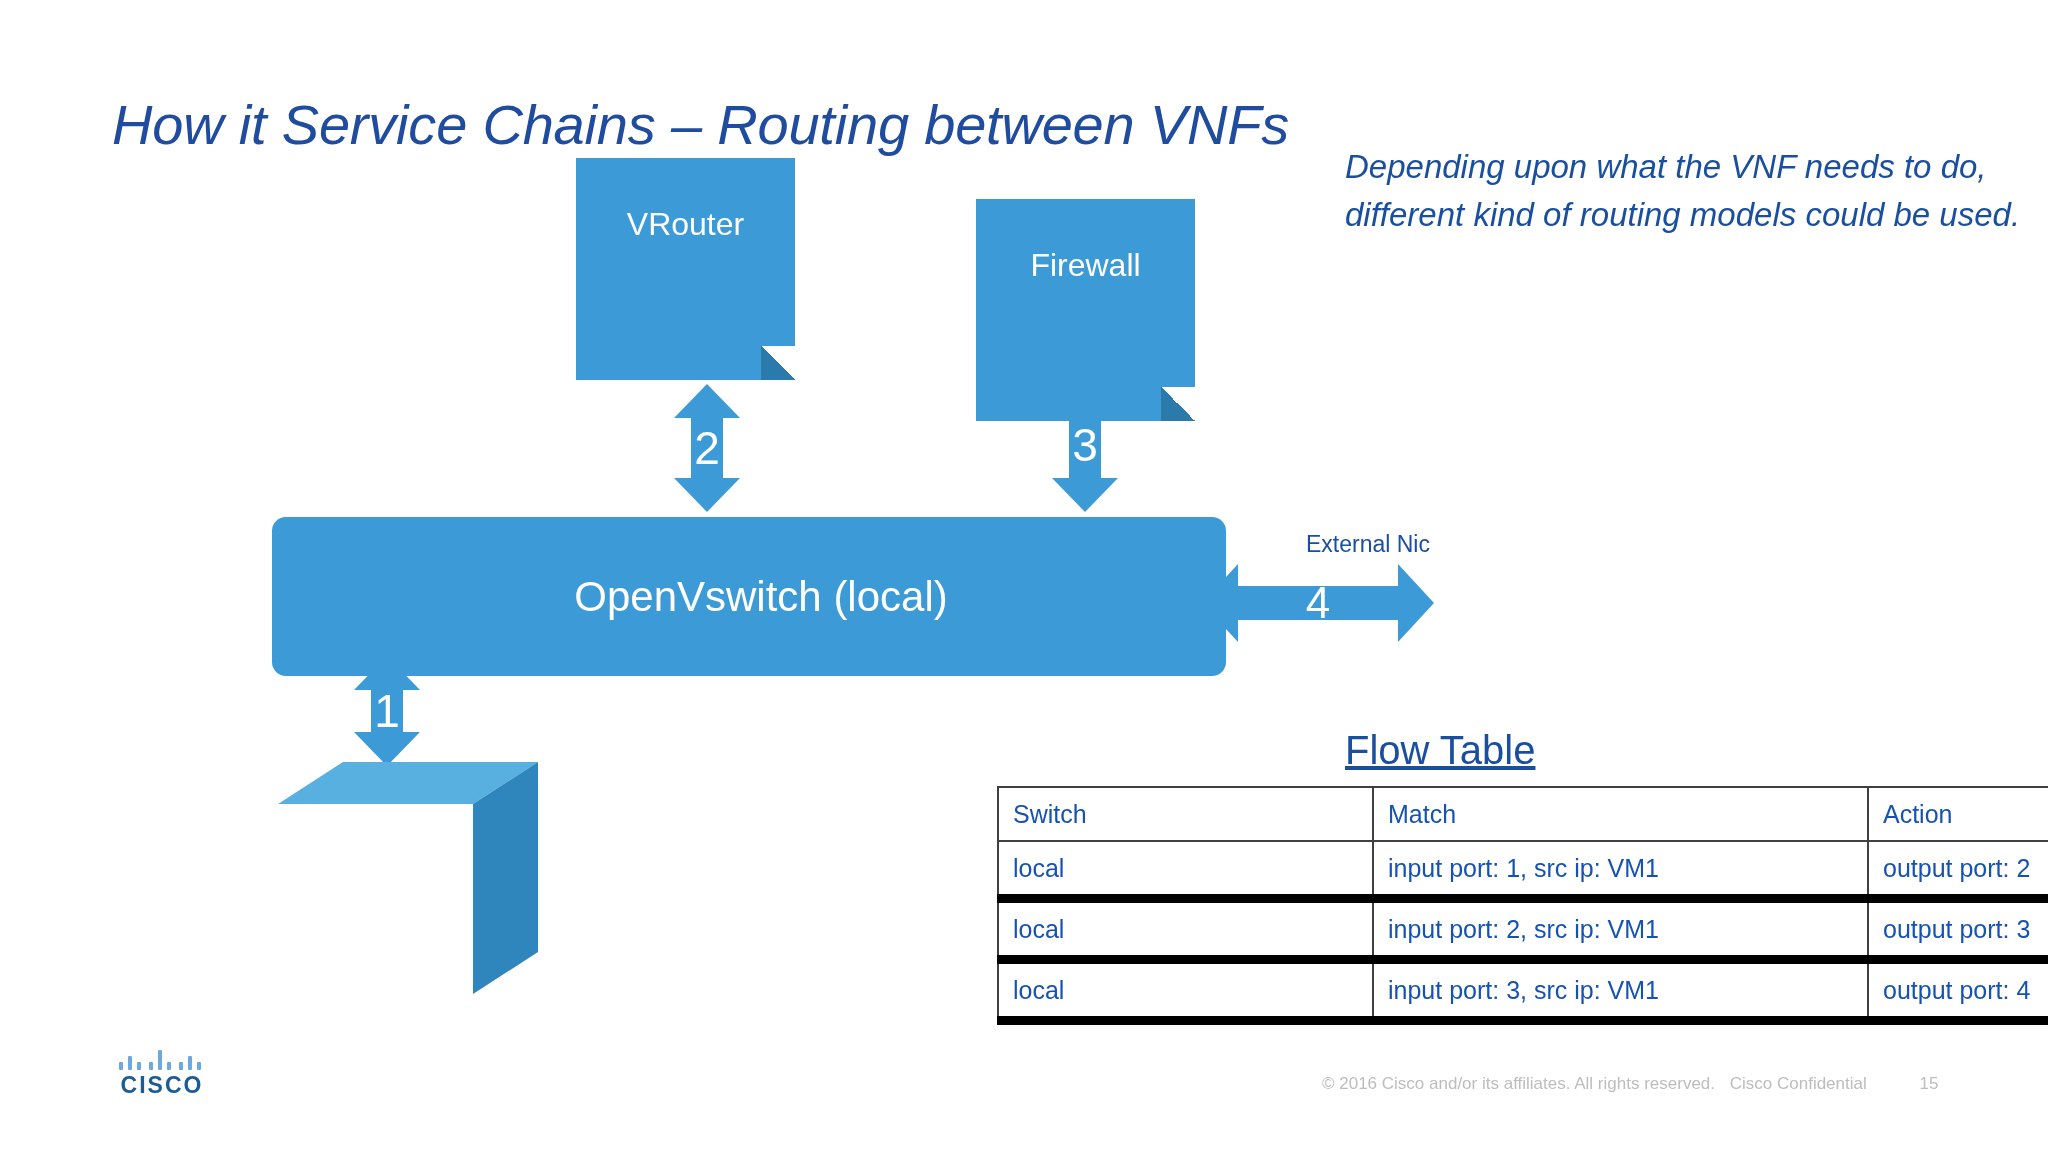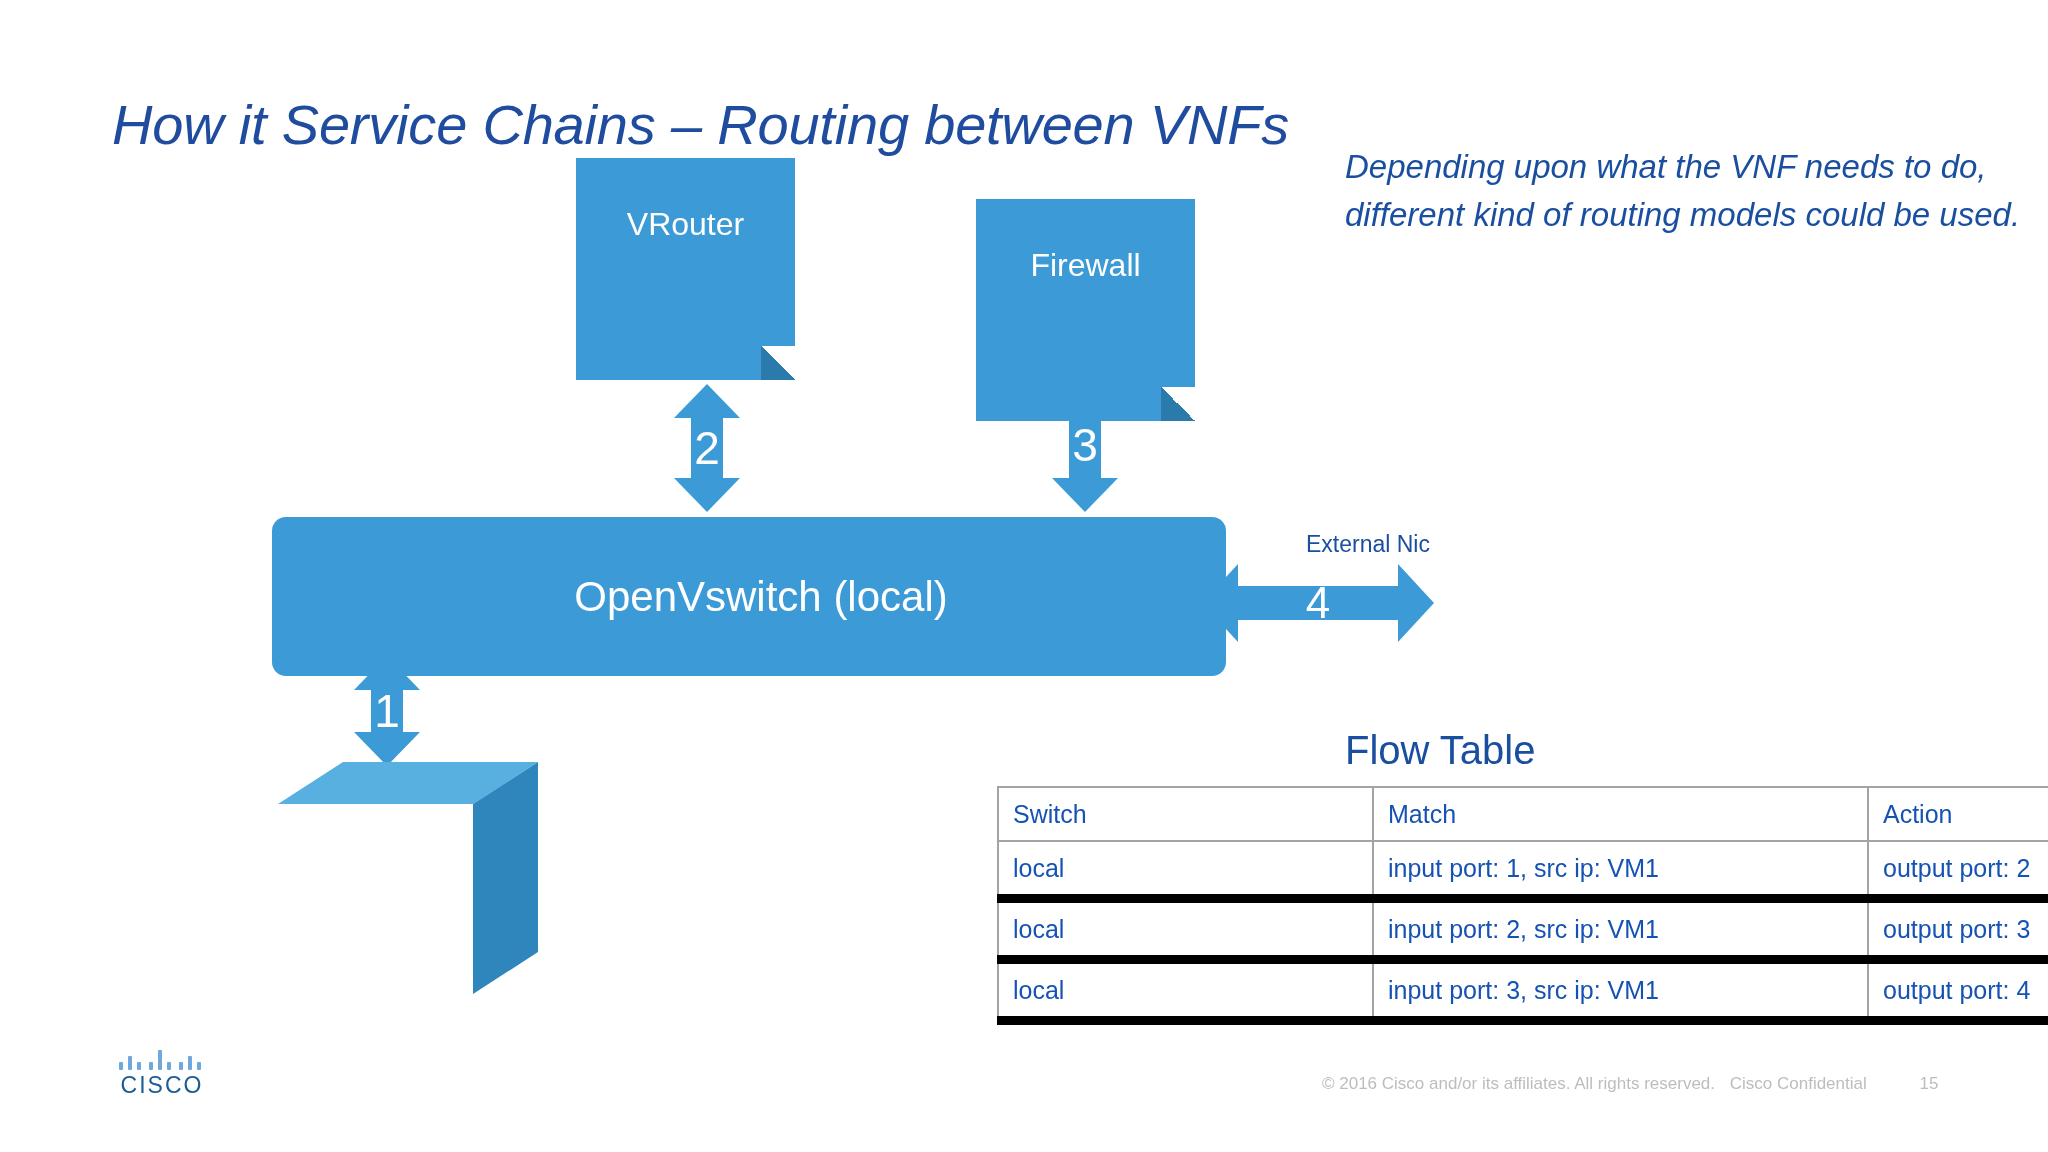--- a/index.html
+++ b/index.html
@@ -227,31 +227,32 @@
     background: #2F86BD;
   }
 
   
   #flow-table-heading {
     position: absolute;
     left: 1345px;
     top: 728px;
     font-size: 40px;
     color: #1A4FA0;
+    text-decoration: underline;
   }
   #flow-table {
     position: absolute;
     left: 997px;
     top: 786px;
     width: 1035px;
     border-collapse: collapse;
     table-layout: fixed;
   }
   #flow-table td {
-    border: 2px solid #a3a3a3;
+    border: 2px solid #404040;
     color: #1552B3;
     font-size: 25px;
     padding: 9px 14px;
     height: 34px;
     background: #ffffff;
   }
   #flow-table .col-switch { width: 345px; }
   #flow-table .col-match  { width: 465px; }
   #flow-table .col-action { width: 225px; }
   #flow-table tr.thick-under td { border-bottom: 9px solid #000000; }
@@ -277,21 +278,21 @@
     background: #6FA8DC;
     border-radius: 1px;
     display: block;
   }
   #cisco-logo .wordmark {
     margin-top: 4px;
     font-size: 23px;
     letter-spacing: 2px;
     color: #1A5C96;
     font-family: "Liberation Sans", sans-serif;
-    font-weight: normal;
+    font-weight: bold;
     text-align: center;
     line-height: 1;
   }
 
   
   #footer-text {
     position: absolute;
     left: 1322px;
     top: 1074px;
     font-size: 17px;

